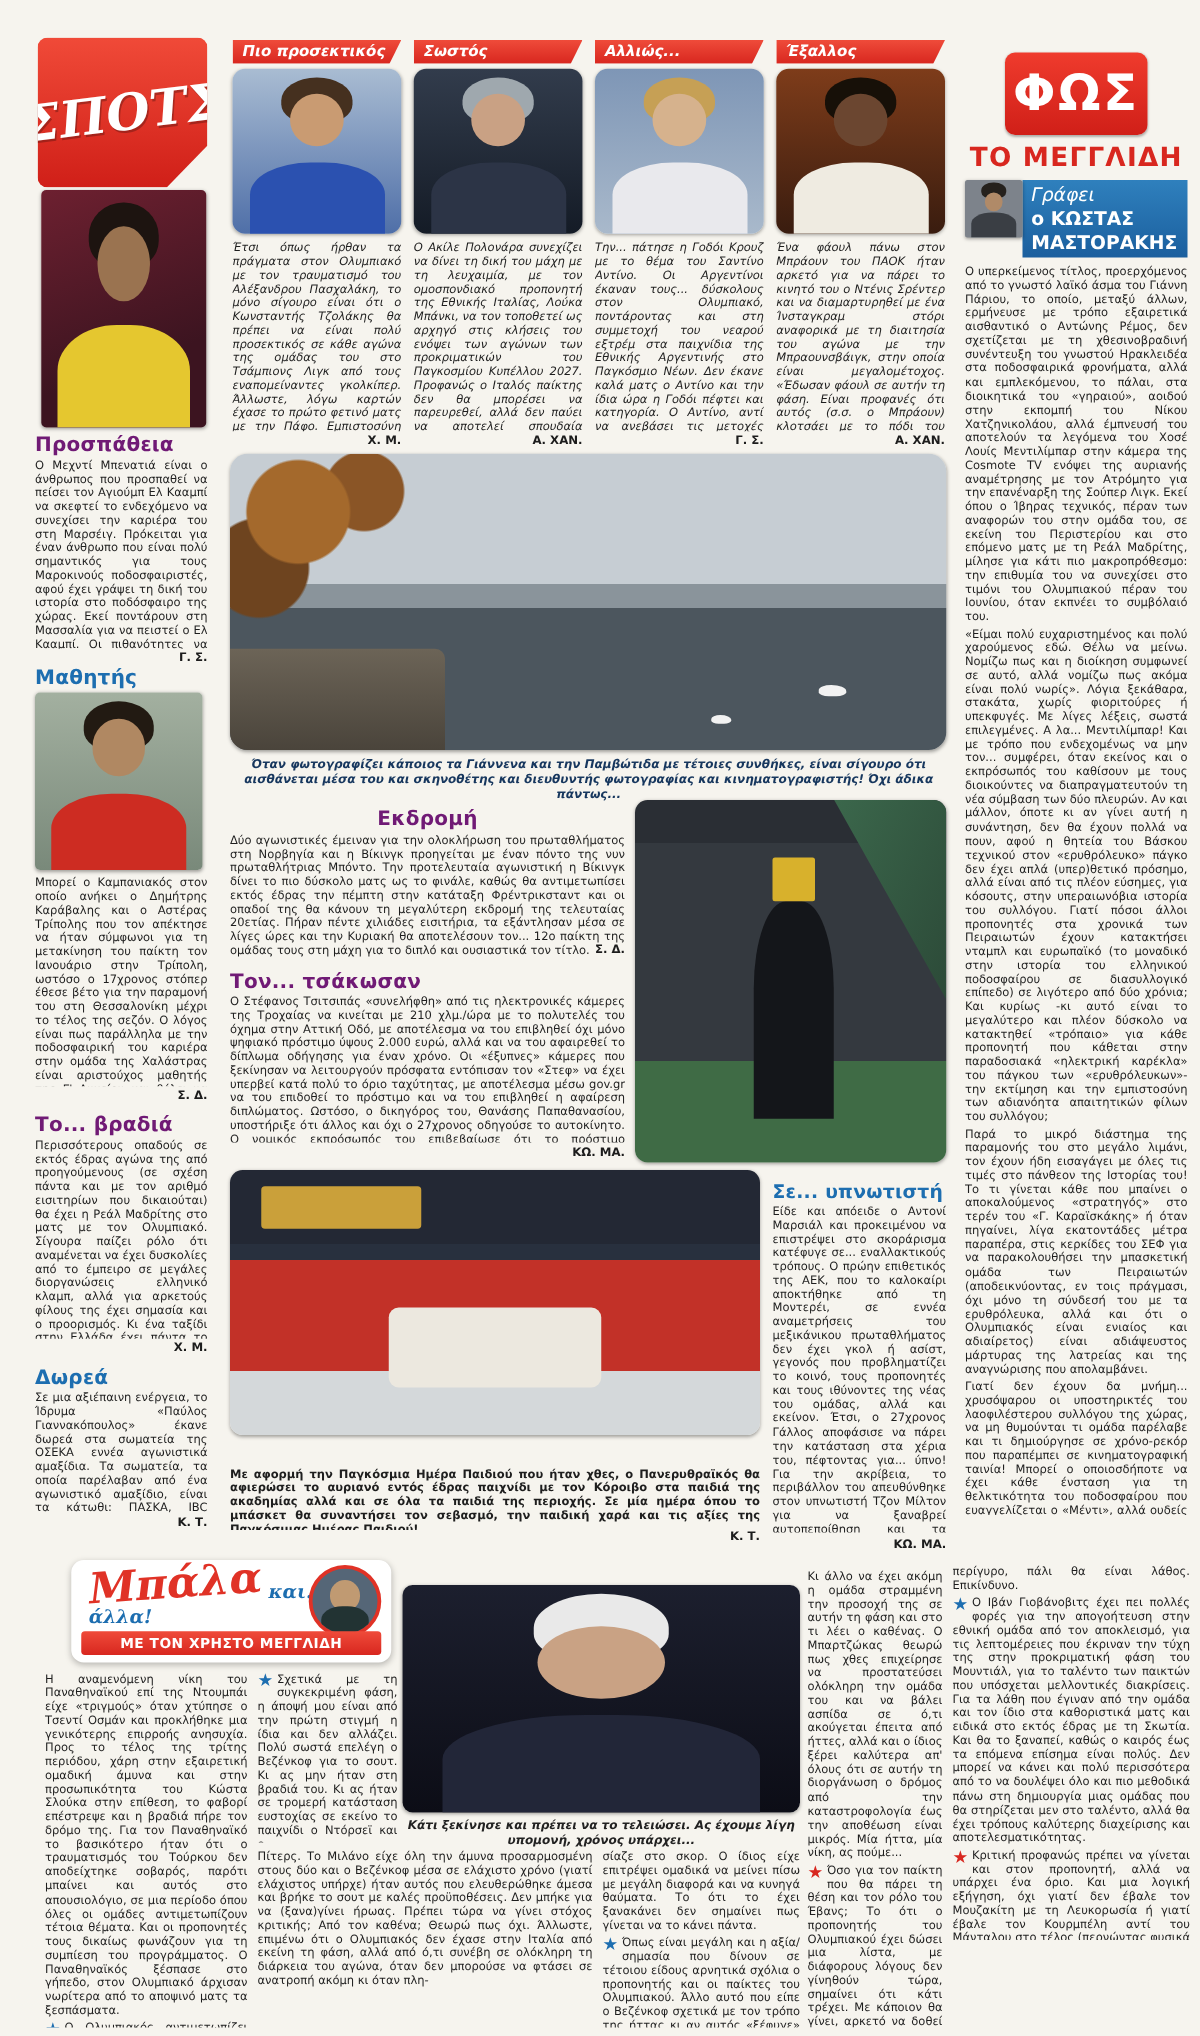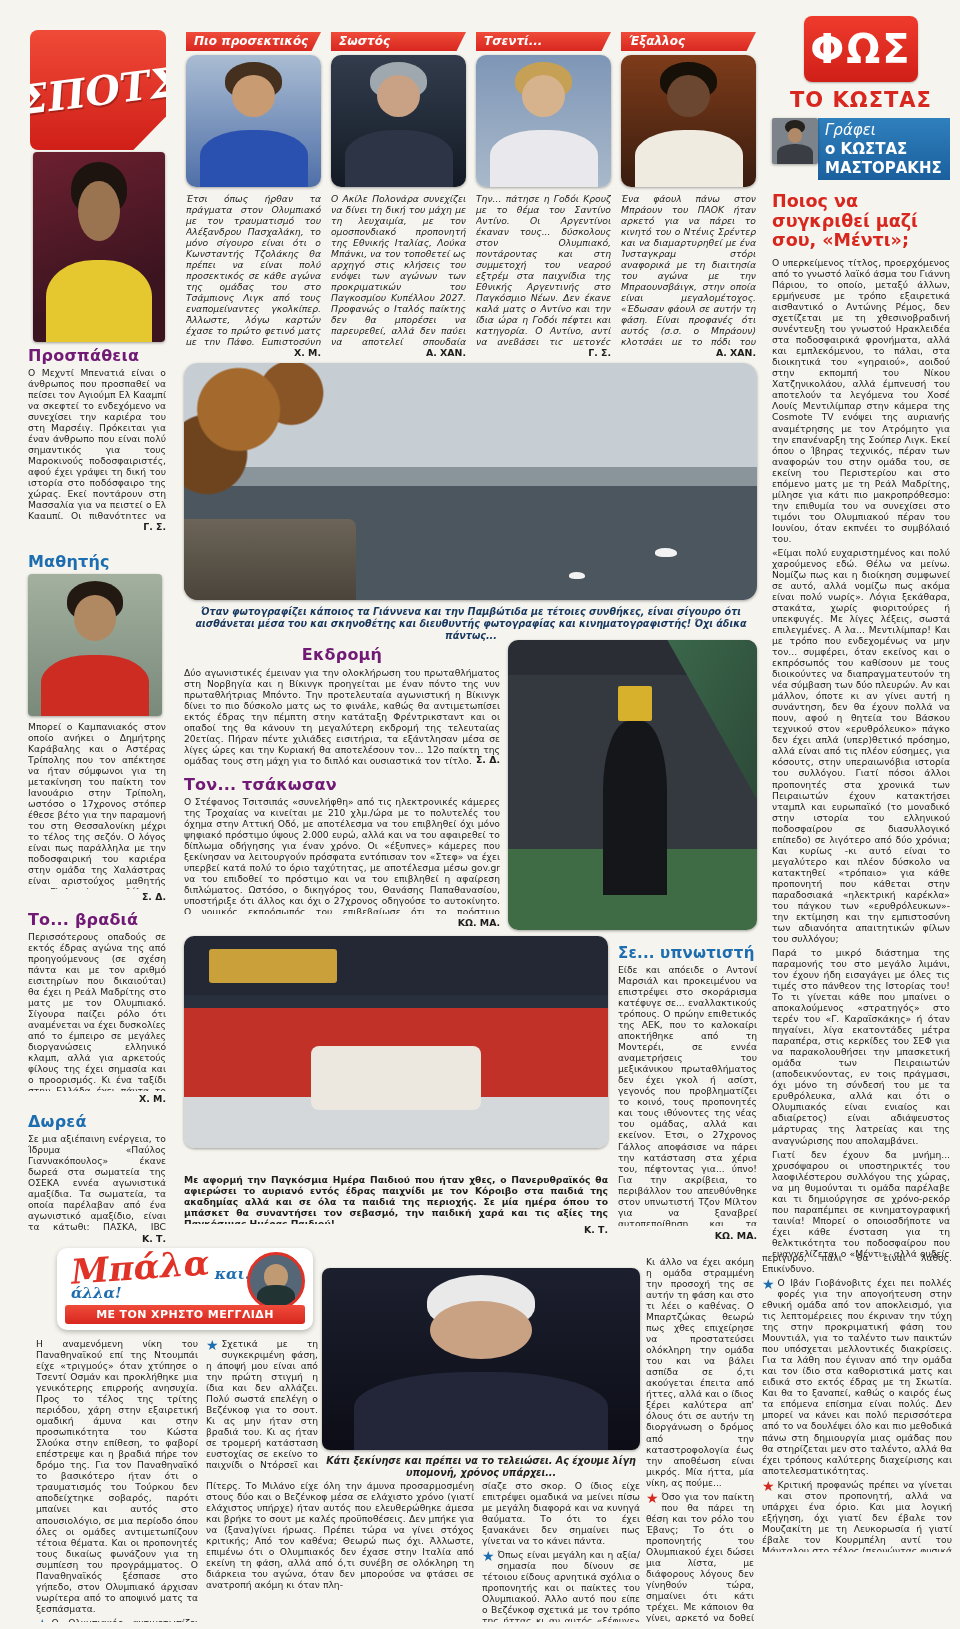--- a/index.html
+++ b/index.html
@@ -74,21 +74,21 @@
     <div class="hd"></div>
     <div class="bd"></div>
   </div>
 
   <div class="abs" style="left:28px;top:346px;width:138px;">
     <div>
       <div class="hl hl-red minihead">Προσπάθεια</div>
       <div class="body" style="height:152px;">Ο Μεχντί Μπενατιά είναι ο άνθρωπος που προσπαθεί να πείσει τον Αγιούμπ Ελ Κααμπί να σκεφτεί το ενδεχόμενο να συνεχίσει την καριέρα του στη Μαρσέιγ. Πρόκειται για έναν άνθρωπο που είναι πολύ σημαντικός για τους Μαροκινούς ποδοσφαιριστές, αφού έχει γράψει τη δική του ιστορία στο ποδόσφαιρο της χώρας. Εκεί ποντάρουν στη Μασσαλία για να πειστεί ο Ελ Κααμπί. Οι πιθανότητες να το σκεφτεί να πάει στη Μαρσέιγ δεν είναι και πολλές, παρά τις πιέσεις του Μπενατιά.</div>
       <div class="sig">Γ. Σ.</div>
     </div>
-    <div style="margin-top:20px;">
+    <div style="margin-top:0;">
       <div class="hl hl-blue minihead">Μαθητής</div>
       <div class="photo ph-karav" style="position:relative;width:134px;height:142px;border-radius:4px;margin:3px 0 5px;">
         <div class="hair"></div>
         <div class="hd"></div>
         <div class="bd"></div>
       </div>
       <div class="body" style="height:168px;">Μπορεί ο Καμπανιακός στον οποίο ανήκει ο Δημήτρης Καράβαλης και ο Αστέρας Τρίπολης που τον απέκτησε να ήταν σύμφωνοι για τη μετακίνηση του παίκτη τον Ιανουάριο στην Τρίπολη, ωστόσο ο 17χρονος στόπερ έθεσε βέτο για την παραμονή του στη Θεσσαλονίκη μέχρι το τέλος της σεζόν. Ο λόγος είναι πως παράλληλα με την ποδοσφαιρική του καριέρα στην ομάδα της Χαλάστρας είναι αριστούχος μαθητής της Γ' Λυκείου και θέλει να ολοκληρώσει τη χρονιά στο σχολείο του. Οπότε θα παραμείνει δανεικός στον Καμπανιακό μέχρι τον Ιούνιο.</div>
       <div class="sig">Σ. Δ.</div>
     </div>
     <div style="margin-top:8px;">
@@ -117,57 +117,56 @@
     <div class="banner">Σωστός</div>
     <div class="photo ph-banchi" style="position:relative;width:135px;height:132px;margin:4px 0 6px;">
       <div class="hair"></div>
         <div class="hd"></div>
         <div class="bd"></div>
     </div>
     <div class="body ital" style="height:152px;">Ο Ακίλε Πολονάρα συνεχίζει να δίνει τη δική του μάχη με τη λευχαιμία, με τον ομοσπονδιακό προπονητή της Εθνικής Ιταλίας, Λούκα Μπάνκι, να τον τοποθετεί ως αρχηγό στις κλήσεις του ενόψει των αγώνων των προκριματικών του Παγκοσμίου Κυπέλλου 2027. Προφανώς ο Ιταλός παίκτης δεν θα μπορέσει να παρευρεθεί, αλλά δεν παύει να αποτελεί σπουδαία κίνηση από πλευράς Μπάνκι.</div>
     <div class="sig">Α. ΧΑΝ.</div>
   </div>
   <div class="abs" style="left:476px;top:32px;width:135px;">
-    <div class="banner">Τσεντί...</div>
+    <div class="banner">Αλλιώς...</div>
     <div class="photo ph-antino" style="position:relative;width:135px;height:132px;margin:4px 0 6px;">
       <div class="hair"></div>
         <div class="hd"></div>
         <div class="bd"></div>
     </div>
     <div class="body ital" style="height:152px;">Την... πάτησε η Γοδόι Κρουζ με το θέμα του Σαντίνο Αντίνο. Οι Αργεντίνοι έκαναν τους... δύσκολους στον Ολυμπιακό, ποντάροντας και στη συμμετοχή του νεαρού εξτρέμ στα παιχνίδια της Εθνικής Αργεντινής στο Παγκόσμιο Νέων. Δεν έκανε καλά ματς ο Αντίνο και την ίδια ώρα η Γοδόι πέφτει και κατηγορία. Ο Αντίνο, αντί να ανεβάσει τις μετοχές του, τις έχει ρίξει και η ομάδα του βρέθηκε χαμένη.</div>
     <div class="sig">Γ. Σ.</div>
   </div>
   <div class="abs" style="left:621px;top:32px;width:135px;">
     <div class="banner">Έξαλλος</div>
     <div class="photo ph-brown" style="position:relative;width:135px;height:132px;margin:4px 0 6px;">
       <div class="hair"></div>
         <div class="hd"></div>
         <div class="bd"></div>
     </div>
     <div class="body ital" style="height:152px;">Ένα φάουλ πάνω στον Μπράουν του ΠΑΟΚ ήταν αρκετό για να πάρει το κινητό του ο Ντένις Σρέντερ και να διαμαρτυρηθεί με ένα Ίνσταγκραμ στόρι αναφορικά με τη διαιτησία του αγώνα με την Μπραουνσβάιγκ, στην οποία είναι μεγαλομέτοχος. «Έδωσαν φάουλ σε αυτήν τη φάση. Είναι προφανές ότι αυτός (σ.σ. ο Μπράουν) κλοτσάει με το πόδι του προς τα εμπρός. FIBA Europe Cup, μπορείς και καλύτερα» έγραψε χαρακτηριστικά.</div>
     <div class="sig">Α. ΧΑΝ.</div>
   </div>
 
-  <div class="abs" style="left:772px;top:16px;width:178px;">
+  <div class="abs" style="left:772px;top:42px;width:178px;">
     <div class="fos-box" style="width:114px;height:66px;margin:0 auto;">
       <span>ΦΩΣ</span>
     </div>
-    <div class="fos-sub" style="margin-top:6px;">ΤΟ ΚΩΣΤΑΣ</div>
+    <div class="fos-sub" style="margin-top:6px;">ΤΟ ΜΕΓΓΛΙΔΗ</div>
     <div class="byline" style="margin-top:6px;">
       <div class="photo ph-mast" style="position:relative;width:46px;height:46px;border-radius:2px;flex:none;">
         <div class="hair"></div>
           <div class="hd"></div>
           <div class="bd"></div>
       </div>
       <div class="bluebox">
         <span class="pre">Γράφει</span><br>
         <span class="nm">ο ΚΩΣΤΑΣ ΜΑΣΤΟΡΑΚΗΣ</span>
       </div>
     </div>
-    <div class="fos-head" style="margin-top:12px;">Ποιος να συγκριθεί μαζί σου, «Μέντι»;</div>
     <div class="body" style="margin-top:6px;height:1000px;">
         <p class="para">Ο υπερκείμενος τίτλος, προερχόμενος από το γνωστό λαϊκό άσμα του Γιάννη Πάριου, το οποίο, μεταξύ άλλων, ερμήνευσε με τρόπο εξαιρετικά αισθαντικό ο Αντώνης Ρέμος, δεν σχετίζεται με τη χθεσινοβραδινή συνέντευξη του γνωστού Ηρακλειδέα στα ποδοσφαιρικά φρονήματα, αλλά και εμπλεκόμενου, το πάλαι, στα διοικητικά του «γηραιού», αοιδού στην εκπομπή του Νίκου Χατζηνικολάου, αλλά έμπνευσή του αποτελούν τα λεγόμενα του Χοσέ Λουίς Μεντιλίμπαρ στην κάμερα της Cosmote TV ενόψει της αυριανής αναμέτρησης με τον Ατρόμητο για την επανέναρξη της Σούπερ Λιγκ. Εκεί όπου ο Ίβηρας τεχνικός, πέραν των αναφορών του στην ομάδα του, σε εκείνη του Περιστερίου και στο επόμενο ματς με τη Ρεάλ Μαδρίτης, μίλησε για κάτι πιο μακροπρόθεσμο: την επιθυμία του να συνεχίσει στο τιμόνι του Ολυμπιακού πέραν του Ιουνίου, όταν εκπνέει το συμβόλαιό του.</p>
         <p class="para">«Είμαι πολύ ευχαριστημένος και πολύ χαρούμενος εδώ. Θέλω να μείνω. Νομίζω πως και η διοίκηση συμφωνεί σε αυτό, αλλά νομίζω πως ακόμα είναι πολύ νωρίς». Λόγια ξεκάθαρα, στακάτα, χωρίς φιοριτούρες ή υπεκφυγές. Με λίγες λέξεις, σωστά επιλεγμένες. Α λα... Μεντιλίμπαρ! Και με τρόπο που ενδεχομένως να μην τον... συμφέρει, όταν εκείνος και ο εκπρόσωπός του καθίσουν με τους διοικούντες να διαπραγματευτούν τη νέα σύμβαση των δύο πλευρών. Αν και μάλλον, όποτε κι αν γίνει αυτή η συνάντηση, δεν θα έχουν πολλά να πουν, αφού η θητεία του Βάσκου τεχνικού στον «ερυθρόλευκο» πάγκο δεν έχει απλά (υπερ)θετικό πρόσημο, αλλά είναι από τις πλέον εύσημες, για κόσουτς, στην υπεραιωνόβια ιστορία του συλλόγου. Γιατί πόσοι άλλοι προπονητές στα χρονικά των Πειραιωτών έχουν κατακτήσει νταμπλ και ευρωπαϊκό (το μοναδικό στην ιστορία του ελληνικού ποδοσφαίρου σε διασυλλογικό επίπεδο) σε λιγότερο από δύο χρόνια; Και κυρίως -κι αυτό είναι το μεγαλύτερο και πλέον δύσκολο να κατακτηθεί «τρόπαιο» για κάθε προπονητή που κάθεται στην παραδοσιακά «ηλεκτρική καρέκλα» του πάγκου των «ερυθρόλευκων»- την εκτίμηση και την εμπιστοσύνη των αδιανόητα απαιτητικών φίλων του συλλόγου;</p>
         <p class="para">Παρά το μικρό διάστημα της παραμονής του στο μεγάλο λιμάνι, τον έχουν ήδη εισαγάγει με όλες τις τιμές στο πάνθεον της Ιστορίας του! Το τι γίνεται κάθε που μπαίνει ο αποκαλούμενος «στρατηγός» στο τερέν του «Γ. Καραϊσκάκης» ή όταν πηγαίνει, λίγα εκατοντάδες μέτρα παραπέρα, στις κερκίδες του ΣΕΦ για να παρακολουθήσει την μπασκετική ομάδα των Πειραιωτών (αποδεικνύοντας, εν τοις πράγμασι, όχι μόνο τη σύνδεσή του με τα ερυθρόλευκα, αλλά και ότι ο Ολυμπιακός είναι ενιαίος και αδιαίρετος) είναι αδιάψευστος μάρτυρας της λατρείας και της αναγνώρισης που απολαμβάνει.</p>
         <p class="para">Γιατί δεν έχουν δα μνήμη... χρυσόψαρου οι υποστηρικτές του λαοφιλέστερου συλλόγου της χώρας, να μη θυμούνται τι ομάδα παρέλαβε και τι δημιούργησε σε χρόνο-ρεκόρ που παραπέμπει σε κινηματογραφική ταινία! Μπορεί ο οποιοσδήποτε να έχει κάθε ένσταση για τη θελκτικότητα του ποδοσφαίρου που ευαγγελίζεται ο «Μέντι», αλλά ουδείς μπορεί να μην αναγνωρίσει ότι προσέδωσε στην ομάδα μια αγωνιστική ταυτότητα όχι μόνο αποτελεσματική, αλλά και ταιριαστή με το μαχητικό DNA του κόσμου της.</p>
       </div>
   </div>
 
   <div class="photo ph-lake" style="left:184px;top:363px;width:573px;height:237px;">
     <div class="tree"></div>

